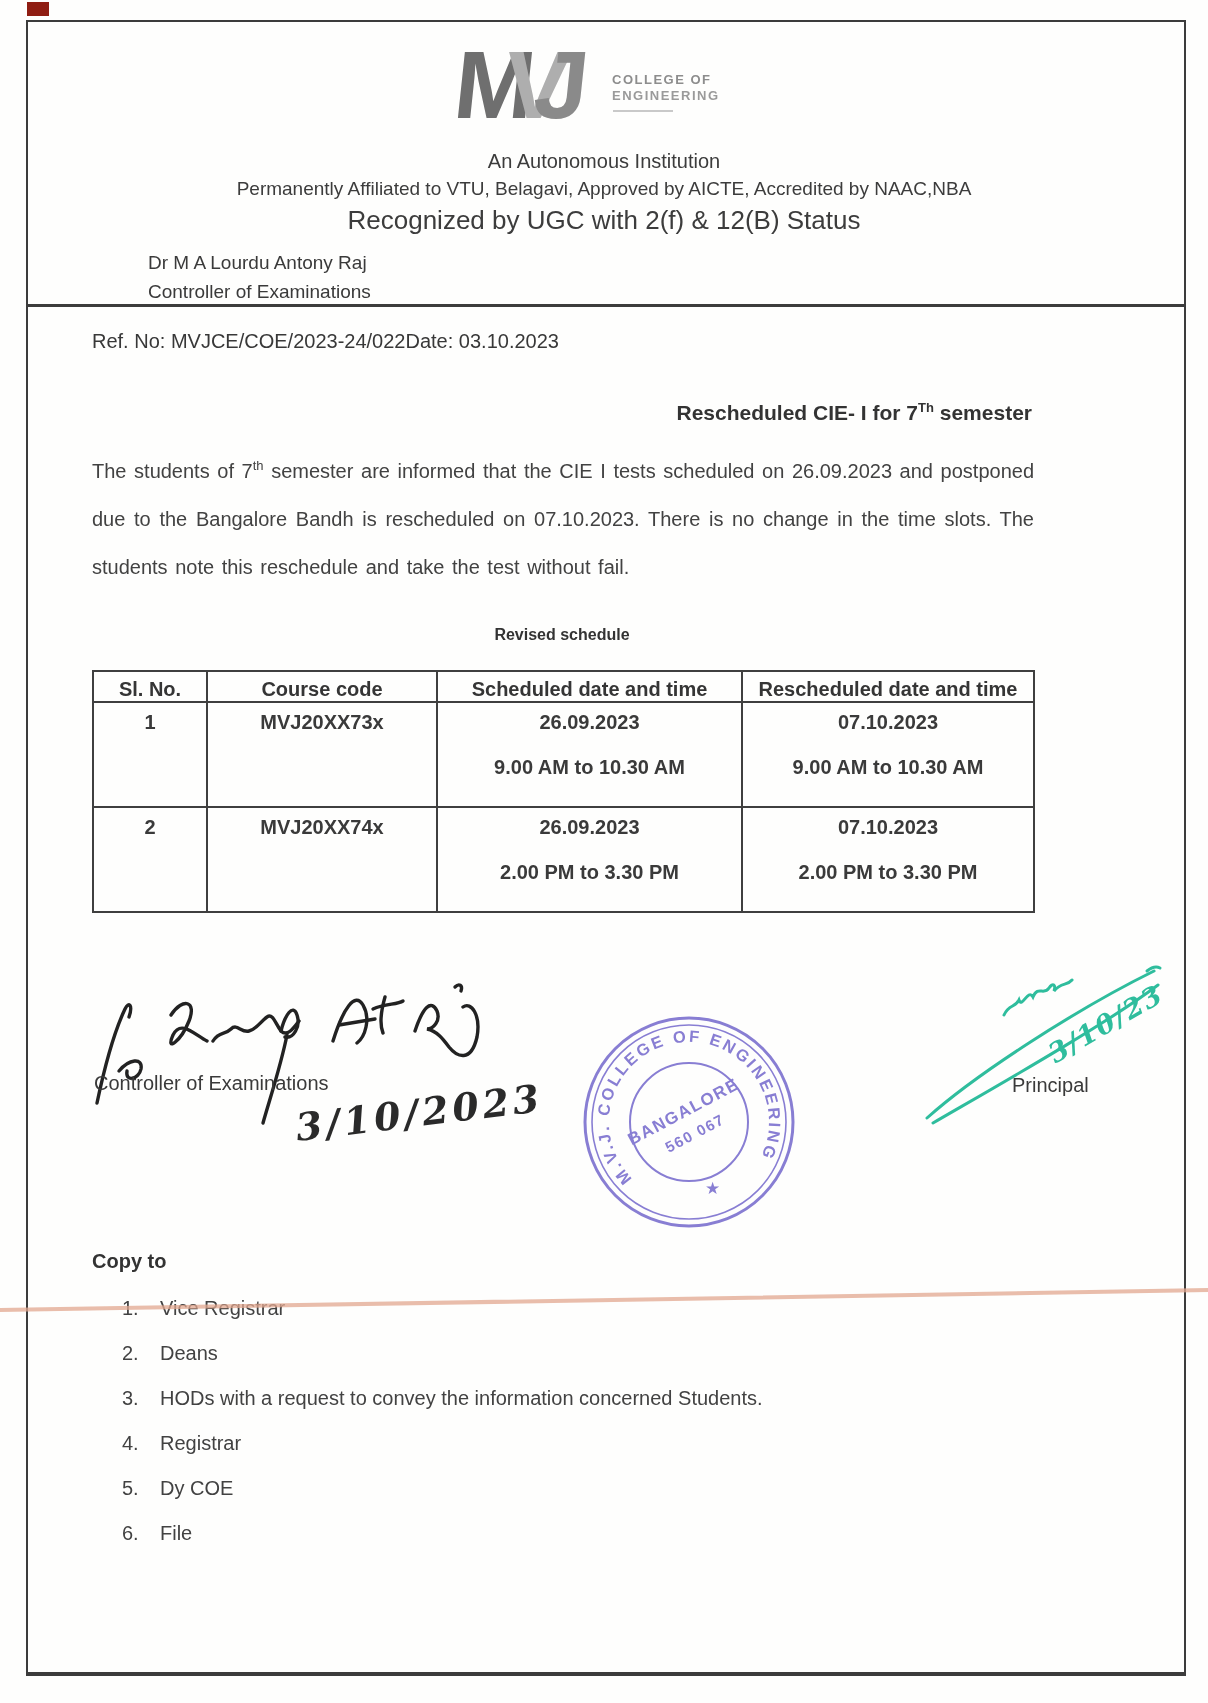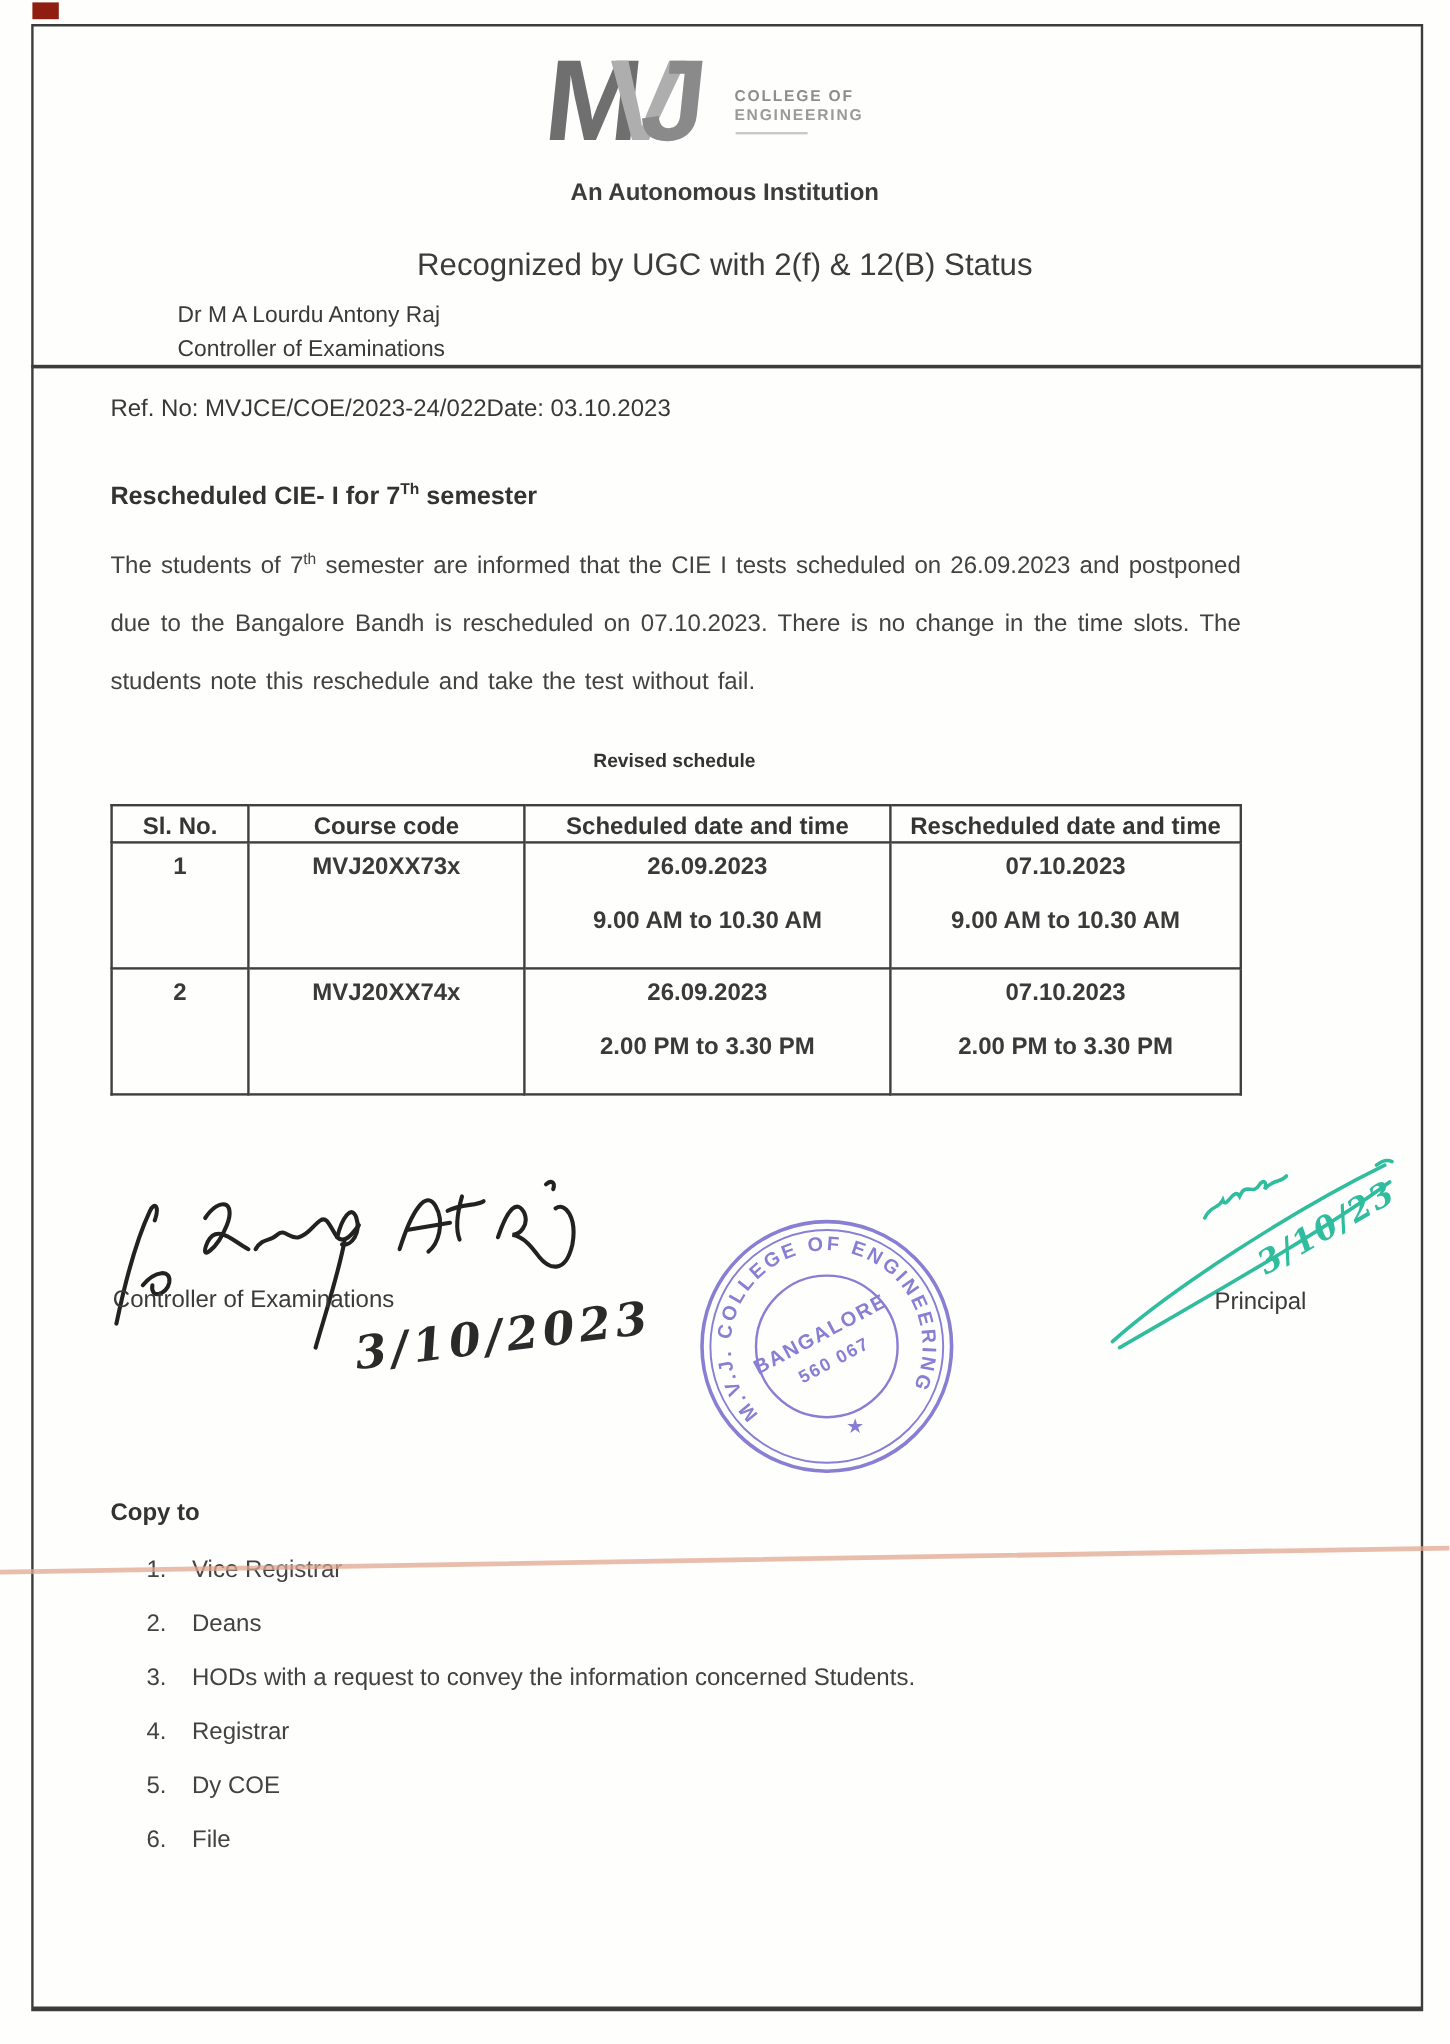--- a/index.html
+++ b/index.html
@@ -18,31 +18,31 @@
   .logo{left:455px;top:40px;display:flex;align-items:flex-start;}
   .logo-letter{font-weight:700;font-size:96px;line-height:90px;transform:skewX(-6deg);}
   .logo-m{color:#6f6f6f;}
   .logo-v{color:#aeaeae;margin-left:-30px;}
   .logo-j{color:#8a8a8a;margin-left:-34px;}
   .logo-text{left:612px;top:72px;color:#9a9a9a;font-size:13px;letter-spacing:1.5px;line-height:16px;font-weight:700;}
   .logo-text .l1{color:#8d8d8d;}
   .logo-underline{left:613px;top:110px;width:60px;height:2px;background:#c9c9c9;}
   
   .inst{left:0;width:1208px;text-align:center;color:#3c3c3c;}
-  .inst1{top:150px;font-size:20px;font-weight:bold;}
+  .inst1{top:150px;font-size:20px;}
   .inst2{top:178px;font-size:19px;}
   .inst3{top:205px;font-size:26px;}
   
   .contact-left{left:104px;top:248px;font-size:19px;line-height:29px;color:#3a3a3a;margin-left:44px;}
   .contact-right{left:770px;top:248px;width:240px;text-align:center;font-size:19px;line-height:29px;color:#3a3a3a;}
   .divider{left:26px;top:304px;width:1158px;height:3px;background:#3c3c3c;}
   
   .ref-row{left:92px;top:330px;width:938px;display:flex;justify-content:flex-start;font-size:20px;color:#383838;}
   
-  .title{left:92px;top:400px;width:940px;text-align:left;font-size:21px;font-weight:700;color:#333;}
+  .title{left:92px;top:400px;width:940px;text-align:right;font-size:21px;font-weight:700;color:#333;}
   .title sup,.para sup{font-size:13px;}
   .para{left:92px;top:442px;width:942px;font-size:20px;line-height:48px;text-align:justify;color:#424242;word-spacing:2px;}
   .revised{left:92px;top:626px;width:940px;text-align:center;font-size:16px;font-weight:700;color:#333;}
   
   table.sched{left:92px;top:670px;position:absolute;border-collapse:collapse;table-layout:fixed;width:941px;}
   table.sched th,table.sched td{border:2px solid #3f3f3f;text-align:center;vertical-align:top;}
   table.sched th{font-size:20px;font-weight:700;color:#353535;padding:6px 4px 0;}
   table.sched td{font-size:20px;font-weight:700;color:#3a3a3a;height:94px;padding-top:8px;}
   .c1{width:114px;}.c2{width:230px;}.c3{width:305px;}.c4{width:292px;}
   .cell-time{margin-top:22px;}
@@ -76,20 +76,21 @@
     <span class="logo-letter logo-v">V</span>
     <span class="logo-letter logo-j">J</span>
   </div>
   <div class="abs logo-text">
     <div class="l1">COLLEGE OF</div>
     <div class="l2">ENGINEERING</div>
   </div>
   <div class="abs logo-underline"></div>
 
   <div class="abs inst inst1">An Autonomous Institution</div>
+  <div class="abs inst inst2">Permanently Affiliated to VTU, Belagavi, Approved by AICTE, Accredited by NAAC,NBA</div>
   <div class="abs inst inst3">Recognized by UGC with 2(f) &amp; 12(B) Status</div>
 
   <div class="abs contact-left">
     <div>Dr M A Lourdu Antony Raj</div>
     <div>Controller of Examinations</div>
   </div>
 
   <div class="abs divider"></div>
 
   <div class="abs ref-row">

